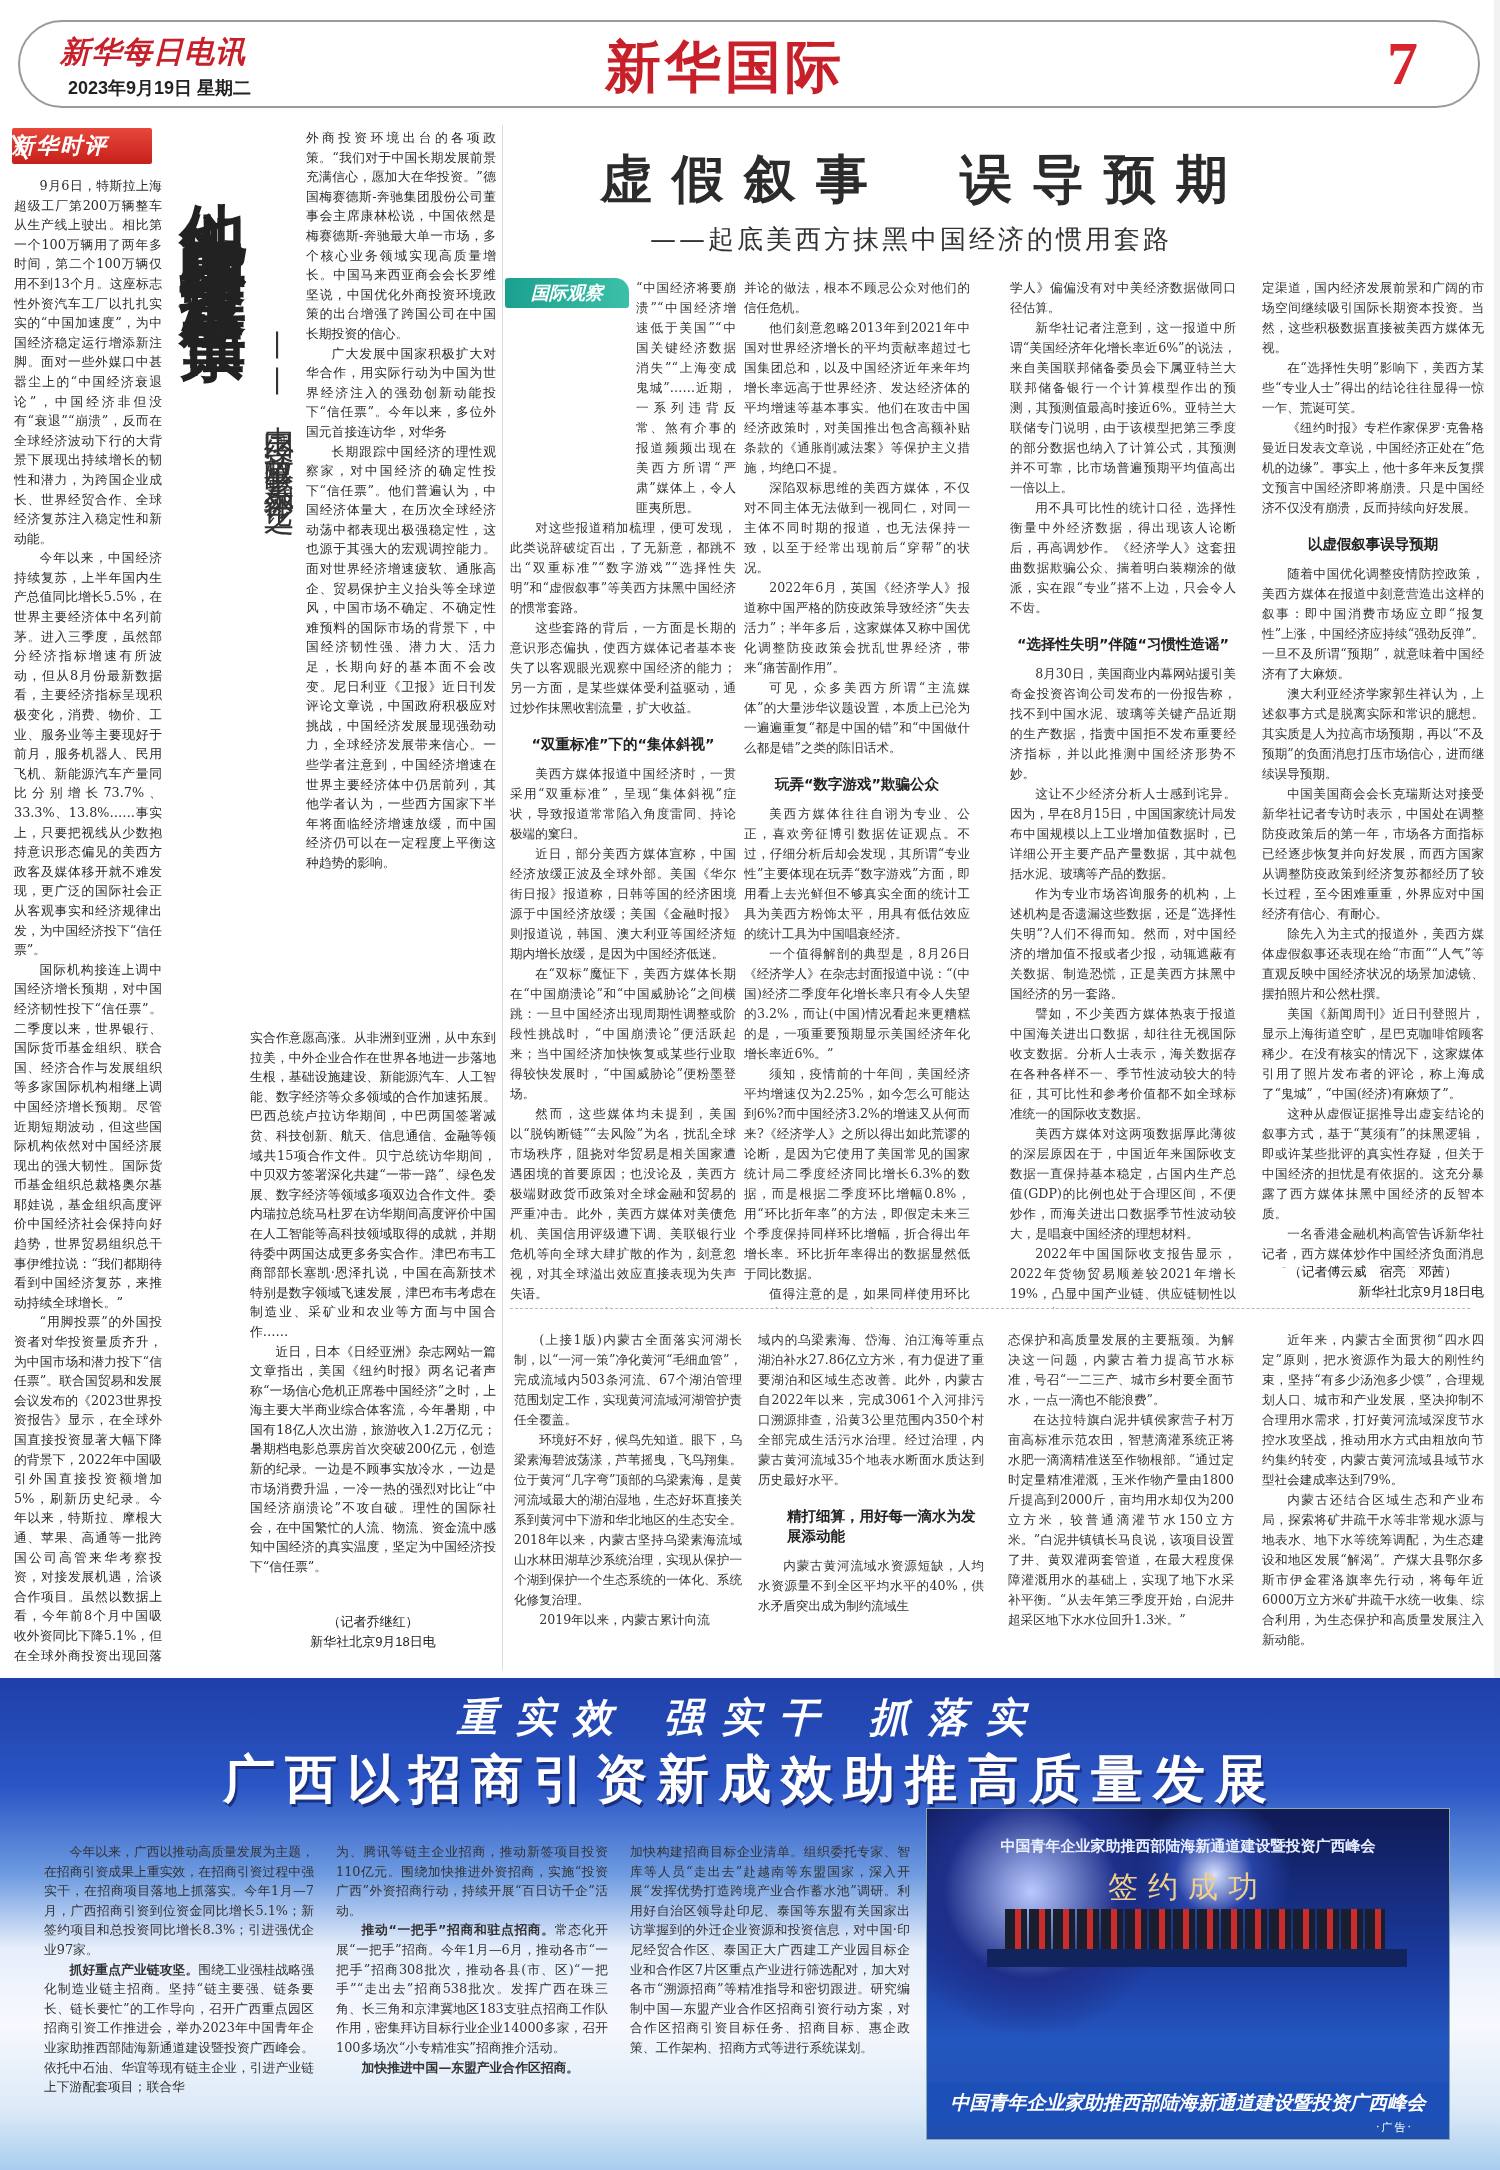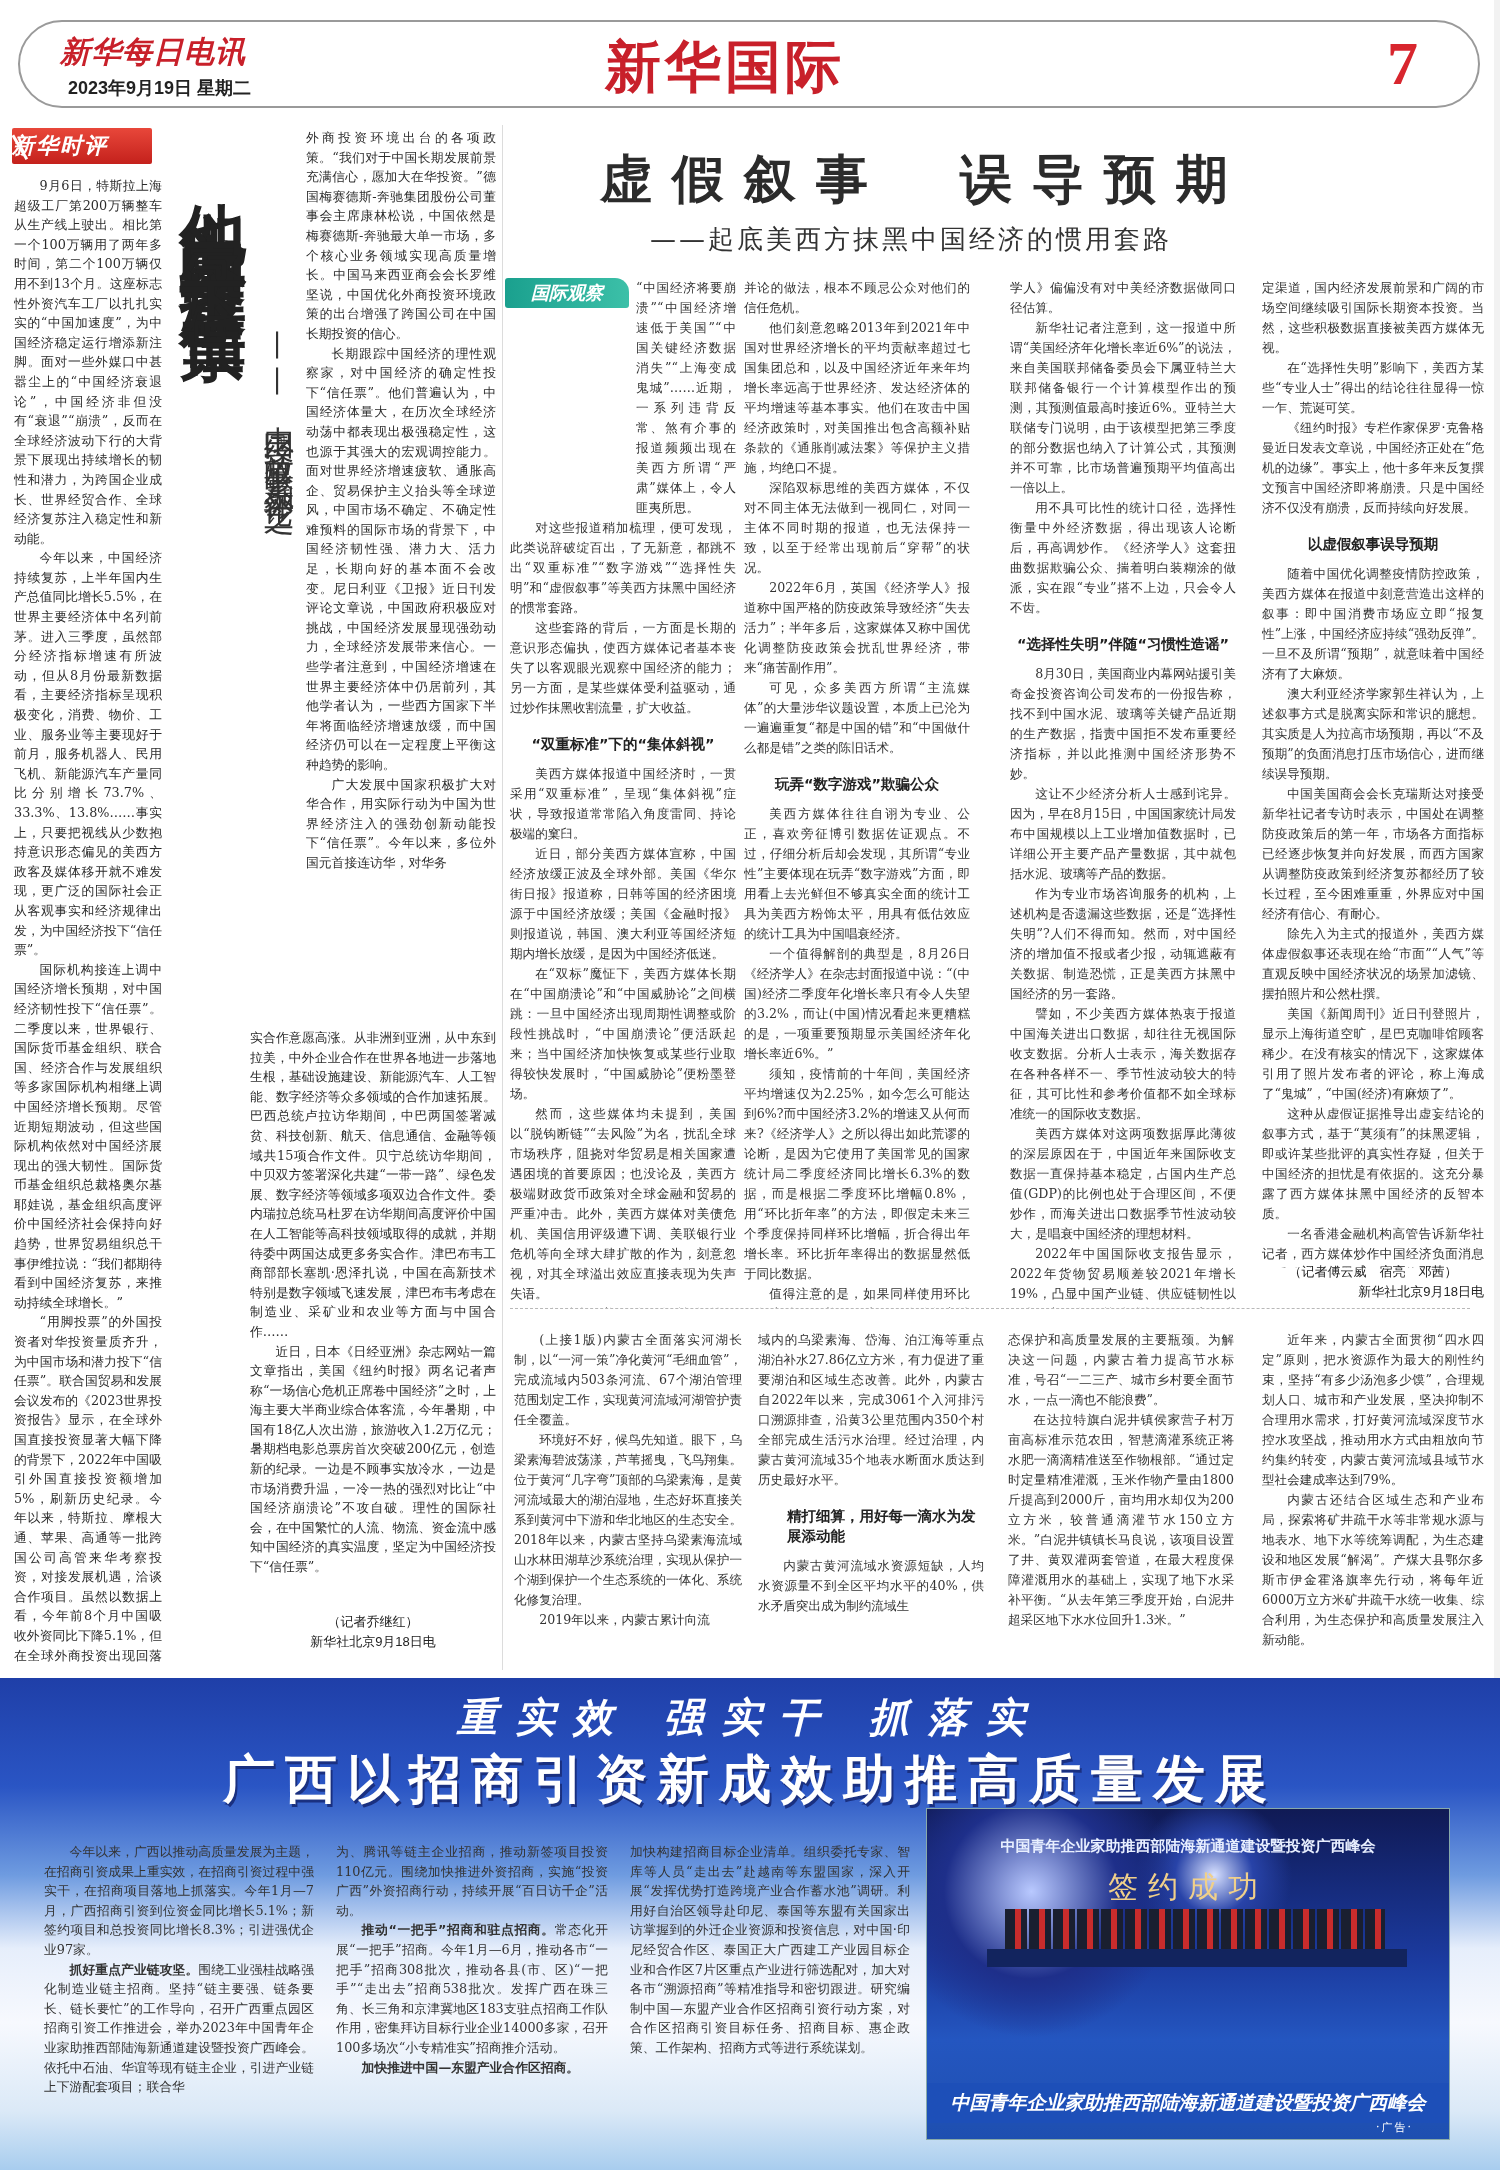--- a/index.html
+++ b/index.html
@@ -60,22 +60,22 @@
 <div class="vsub">——中国经济『放眼量』系列评论之二</div>
 
 <div class="col kaiti" style="left:14px;top:176px;width:148px;height:1490px">
   <p>9月6日，特斯拉上海超级工厂第200万辆整车从生产线上驶出。相比第一个100万辆用了两年多时间，第二个100万辆仅用不到13个月。这座标志性外资汽车工厂以扎扎实实的“中国加速度”，为中国经济稳定运行增添新注脚。面对一些外媒口中甚嚣尘上的“中国经济衰退论”，中国经济非但没有“衰退”“崩溃”，反而在全球经济波动下行的大背景下展现出持续增长的韧性和潜力，为跨国企业成长、世界经贸合作、全球经济复苏注入稳定性和新动能。</p>
   <p>今年以来，中国经济持续复苏，上半年国内生产总值同比增长5.5%，在世界主要经济体中名列前茅。进入三季度，虽然部分经济指标增速有所波动，但从8月份最新数据看，主要经济指标呈现积极变化，消费、物价、工业、服务业等主要现好于前月，服务机器人、民用飞机、新能源汽车产量同比分别增长73.7%、33.3%、13.8%……事实上，只要把视线从少数抱持意识形态偏见的美西方政客及媒体移开就不难发现，更广泛的国际社会正从客观事实和经济规律出发，为中国经济投下“信任票”。</p>
   <p>国际机构接连上调中国经济增长预期，对中国经济韧性投下“信任票”。二季度以来，世界银行、国际货币基金组织、联合国、经济合作与发展组织等多家国际机构相继上调中国经济增长预期。尽管近期短期波动，但这些国际机构依然对中国经济展现出的强大韧性。国际货币基金组织总裁格奥尔基耶娃说，基金组织高度评价中国经济社会保持向好趋势，世界贸易组织总干事伊维拉说：“我们都期待看到中国经济复苏，来推动持续全球增长。”</p>
   <p>“用脚投票”的外国投资者对华投资量质齐升，为中国市场和潜力投下“信任票”。联合国贸易和发展会议发布的《2023世界投资报告》显示，在全球外国直接投资显著大幅下降的背景下，2022年中国吸引外国直接投资额增加5%，刷新历史纪录。今年以来，特斯拉、摩根大通、苹果、高通等一批跨国公司高管来华考察投资，对接发展机遇，洽谈合作项目。虽然以数据上看，今年前8个月中国吸收外资同比下降5.1%，但在全球外商投资出现回落背景下的背景下，中国依然是外商投资的热土。前8个月新设立外商投资企业33154家，同比增长33%，尤其高技术制造业实际使用外资同比增长19.7%。外资企业对中国经济的信任，一方面源自对中国巨大市场规模和潜力的坚定信心，另一方面也得益于中国为改善</p>
 </div>
 <div class="col kaiti" style="left:306px;top:128px;width:190px;height:900px">
   <p class="noind">外商投资环境出台的各项政策。“我们对于中国长期发展前景充满信心，愿加大在华投资。”德国梅赛德斯-奔驰集团股份公司董事会主席康林松说，中国依然是梅赛德斯-奔驰最大单一市场，多个核心业务领域实现高质量增长。中国马来西亚商会会长罗维坚说，中国优化外商投资环境政策的出台增强了跨国公司在中国长期投资的信心。</p>
+  <p>广大发展中国家积极扩大对华合作，用实际行动为中国为世界经济注入的强劲创新动能投下“信任票”。今年以来，多位外国元首接连访华，对华务</p>
   <p>长期跟踪中国经济的理性观察家，对中国经济的确定性投下“信任票”。他们普遍认为，中国经济体量大，在历次全球经济动荡中都表现出极强稳定性，这也源于其强大的宏观调控能力。面对世界经济增速疲软、通胀高企、贸易保护主义抬头等全球逆风，中国市场不确定、不确定性难预料的国际市场的背景下，中国经济韧性强、潜力大、活力足，长期向好的基本面不会改变。尼日利亚《卫报》近日刊发评论文章说，中国政府积极应对挑战，中国经济发展显现强劲动力，全球经济发展带来信心。一些学者注意到，中国经济增速在世界主要经济体中仍居前列，其他学者认为，一些西方国家下半年将面临经济增速放缓，而中国经济仍可以在一定程度上平衡这种趋势的影响。</p>
-  <p>广大发展中国家积极扩大对华合作，用实际行动为中国为世界经济注入的强劲创新动能投下“信任票”。今年以来，多位外国元首接连访华，对华务</p>
 </div>
 <div class="col kaiti" style="left:250px;top:1028px;width:246px;height:580px">
   <p class="noind">实合作意愿高涨。从非洲到亚洲，从中东到拉美，中外企业合作在世界各地进一步落地生根，基础设施建设、新能源汽车、人工智能、数字经济等众多领域的合作加速拓展。巴西总统卢拉访华期间，中巴两国签署减贫、科技创新、航天、信息通信、金融等领域共15项合作文件。贝宁总统访华期间，中贝双方签署深化共建“一带一路”、绿色发展、数字经济等领域多项双边合作文件。委内瑞拉总统马杜罗在访华期间高度评价中国在人工智能等高科技领域取得的成就，并期待委中两国达成更多务实合作。津巴布韦工商部部长塞凯·恩泽扎说，中国在高新技术特别是数字领域飞速发展，津巴布韦考虑在制造业、采矿业和农业等方面与中国合作……</p>
   <p>近日，日本《日经亚洲》杂志网站一篇文章指出，美国《纽约时报》两名记者声称“一场信心危机正席卷中国经济”之时，上海主要大半商业综合体客流，今年暑期，中国有18亿人次出游，旅游收入1.2万亿元；暑期档电影总票房首次突破200亿元，创造新的纪录。一边是不顾事实放冷水，一边是市场消费升温，一冷一热的强烈对比让“中国经济崩溃论”不攻自破。理性的国际社会，在中国繁忙的人流、物流、资金流中感知中国经济的真实温度，坚定为中国经济投下“信任票”。</p>
 </div>
 <div class="byline" style="position:absolute;left:250px;top:1612px;width:246px">（记者乔继红）</div>
 <div class="byline" style="position:absolute;left:250px;top:1632px;width:246px">新华社北京9月18日电</div>
 
 <div class="vdiv" style="left:502px;top:125px;height:1545px"></div>
 

